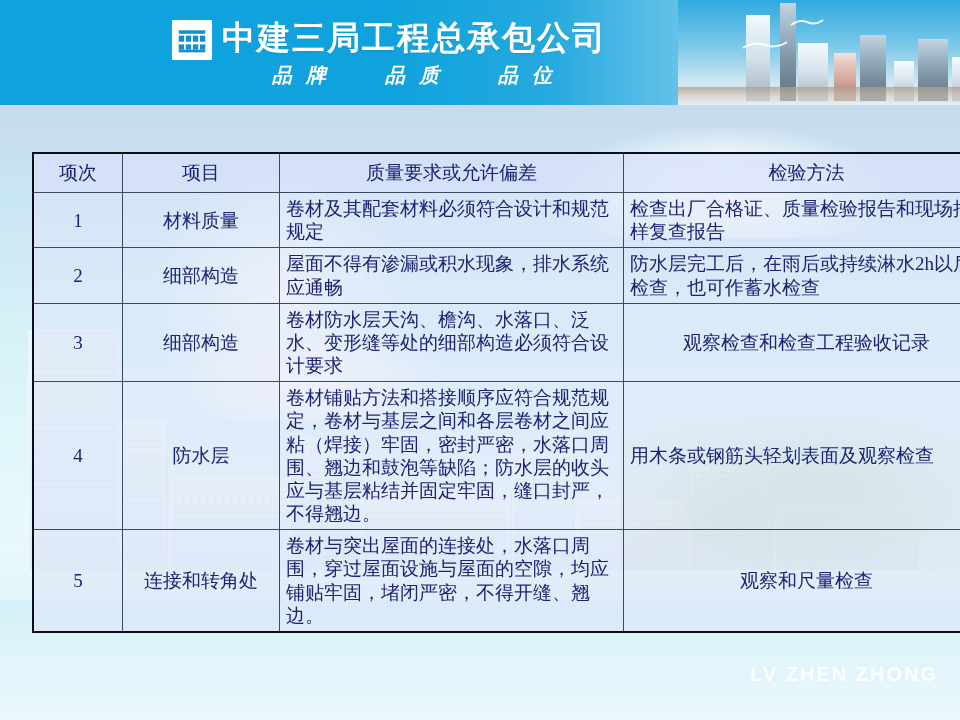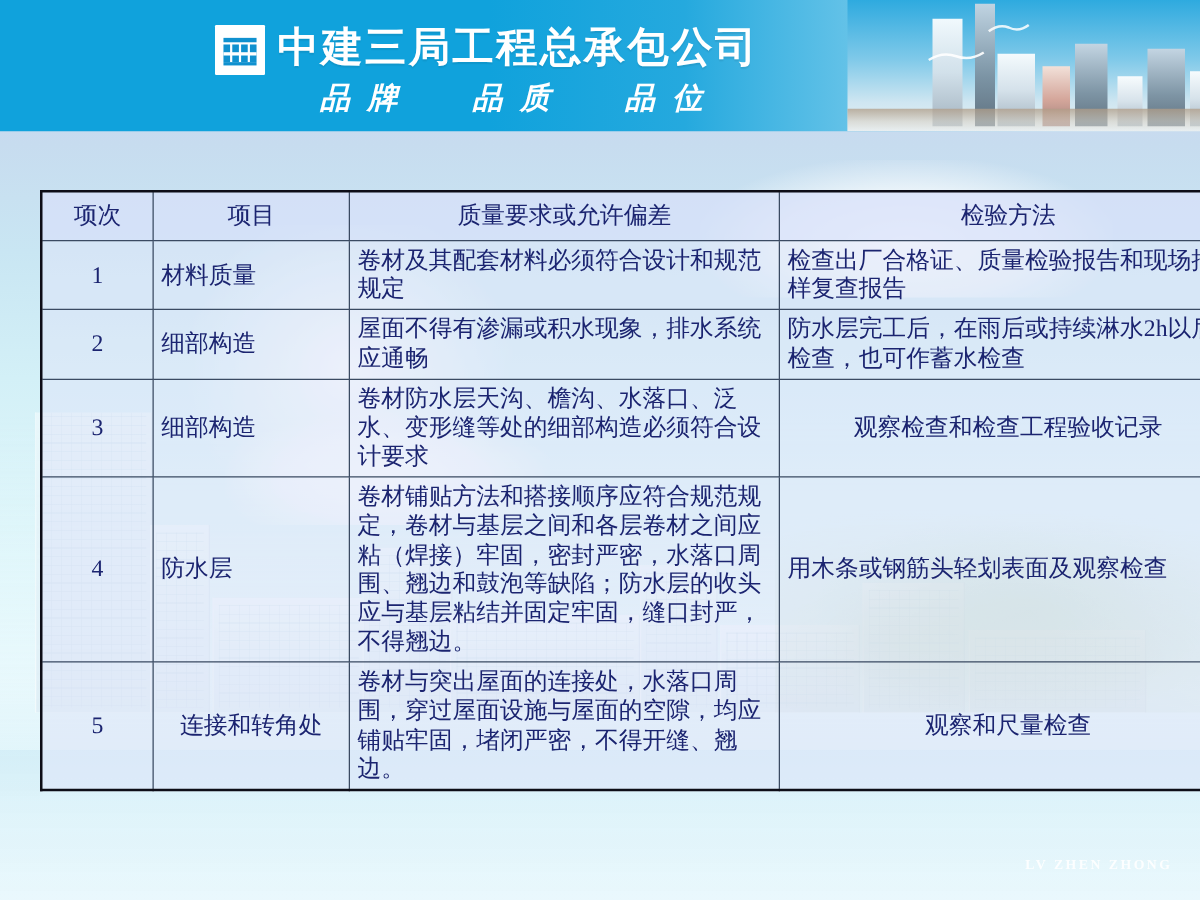--- a/index.html
+++ b/index.html
@@ -126,23 +126,23 @@
     font-family: "Liberation Sans", "DejaVu Sans", sans-serif;
     font-size: 33px;
     font-weight: bold;
     letter-spacing: 2px;
     color: #ffffff;
     white-space: nowrap;
     text-shadow: 0 1px 1px rgba(0,0,0,0.08);
   }
   .slogan {
     position: absolute;
-    left: 256px; top: 62px;
+    left: 272px; top: 62px;
     font-family: "Liberation Serif", "DejaVu Serif", serif;
-    font-size: 24px;
+    font-size: 20px;
     font-weight: bold;
     font-style: italic;
     letter-spacing: 14px;
     color: #ffffff;
     white-space: nowrap;
   }
   .slogan span { margin-right: 26px; }
 
   
   .slide-title {
@@ -187,34 +187,34 @@
     text-align: center;
     height: 34px;
     padding: 2px 6px;
   }
   .c-no   { width: 76px;  text-align: center; }
   .c-item { width: 144px; text-align: center; margin-top: 16px; }
   .c-req  { width: 331px; text-align: left; }
   .c-mth  { width: 353px; text-align: left; }
 
   td.c-no   { text-align: center; }
-  td.c-item { text-align: left; }
+  td.c-item { text-align: center; }
   td.c-req  { text-align: left; }
   td.c-mth  { text-align: left; }
   td.center { text-align: center; }
 
   .just { text-align: justify; text-justify: inter-ideograph; margin-top: 32px; }
 
   
   .watermark {
     position: absolute;
     right: 22px;
-    bottom: 22px;
-    font-family: Liberation Serif, serif;
-    font-size: 11px;
+    bottom: 34px;
+    font-family: Liberation Sans, sans-serif;
+    font-size: 20px;
     letter-spacing: 2px;
     color: rgba(255,255,255,0.88);
     font-weight: bold;
     white-space: nowrap;
   }
 </style>
 </head>
 <body>
 
 <div id="slide">

